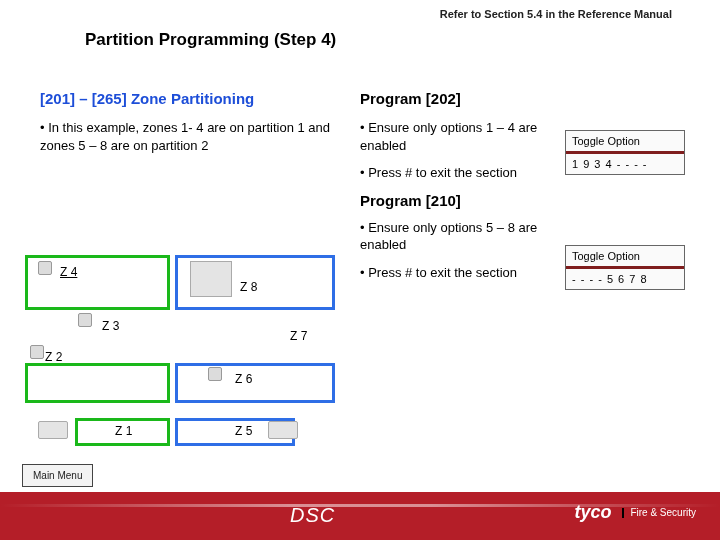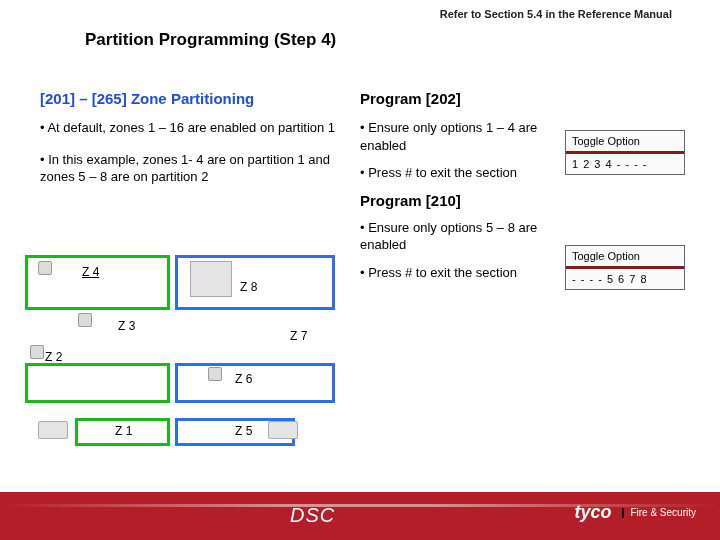--- a/index.html
+++ b/index.html
@@ -22,23 +22,23 @@
   .diagram { position: absolute; top: 255px; left: 20px; width: 330px; height: 190px; }
   .box-green { position: absolute; border: 3px solid #1ab81a; }
   .box-blue  { position: absolute; border: 3px solid #2e6ee6; }
   .bg1 { top: 0; left: 5px; width: 145px; height: 55px; }
   .bb1 { top: 0; left: 155px; width: 160px; height: 55px; }
   .bg2 { top: 108px; left: 5px; width: 145px; height: 40px; }
   .bb2 { top: 108px; left: 155px; width: 160px; height: 40px; }
   .bg3 { top: 163px; left: 55px; width: 95px; height: 28px; }
   .bb3 { top: 163px; left: 155px; width: 120px; height: 28px; }
   .zl { position: absolute; font-size: 12px; color: #000; }
-  .z4 { top: 10px; left: 62px; text-decoration: underline; }
+  .z4 { top: 10px; left: 40px; text-decoration: underline; }
   .z8 { top: 25px; left: 220px; }
-  .z3 { top: 64px; left: 98px; }
+  .z3 { top: 64px; left: 82px; }
   .z7 { top: 74px; left: 270px; }
   .z2 { top: 95px; left: 25px; }
   .z6 { top: 117px; left: 215px; }
   .z1 { top: 169px; left: 95px; }
   .z5 { top: 169px; left: 215px; }
   .sensor { position: absolute; width: 14px; height: 14px; background: #dcdcdc; border: 1px solid #999; border-radius: 2px; }
   .s1 { top: 6px; left: 18px; }
   .s2 { top: 58px; left: 58px; }
   .s3 { top: 90px; left: 10px; }
   .s4 { top: 112px; left: 188px; }
@@ -56,36 +56,35 @@
 </head>
 <body>
 
 <div class="page">
 
   <div class="refer">Refer to Section 5.4 in the Reference Manual</div>
   <div class="title">Partition Programming (Step 4)</div>
 
   <div class="leftcol">
     <div class="hdr">[201] – [265] Zone Partitioning</div>
-    <div class="bullet">• At default, zones 1 – 16 are enabled on partition 1</div>
     <div class="bullet">• In this example, zones 1- 4 are on partition 1 and zones 5 – 8 are on partition 2</div>
   </div>
 
   <div class="rightcol">
     <div class="phdr">Program [202]</div>
     <div class="rbul">• Ensure only options 1 – 4 are enabled</div>
     <div class="rbul">• Press # to exit the section</div>
     <div class="phdr2">Program [210]</div>
     <div class="rbul">• Ensure only options 5 – 8 are enabled</div>
     <div class="rbul">• Press # to exit the section</div>
   </div>
 
   <div class="optbox opt1">
     <div class="row">Toggle Option</div>
-    <div class="row">1 2 3 4 - - - -</div>
+    <div class="row">1 9 3 4 - - - -</div>
   </div>
   <div class="optbox opt2">
     <div class="row">Toggle Option</div>
     <div class="row">- - - - 5 6 7 8</div>
   </div>
 
   <div class="diagram">
     <div class="box-green bg1"></div>
     <div class="box-blue bb1"></div>
     <div class="box-green bg2"></div>
@@ -104,20 +103,21 @@
     <div class="zl z4">Z 4</div>
     <div class="zl z8">Z 8</div>
     <div class="zl z3">Z 3</div>
     <div class="zl z7">Z 7</div>
     <div class="zl z2">Z 2</div>
     <div class="zl z6">Z 6</div>
     <div class="zl z1">Z 1</div>
     <div class="zl z5">Z 5</div>
   </div>
 
+  <button class="menu-btn">Main Menu</button>
 
   <div class="footer">
     <div class="dsc">DSC</div>
     <div class="tyco">
       <span>tyco</span>
       <span class="sub">Fire &amp;
 Security</span>
     </div>
   </div>
 

